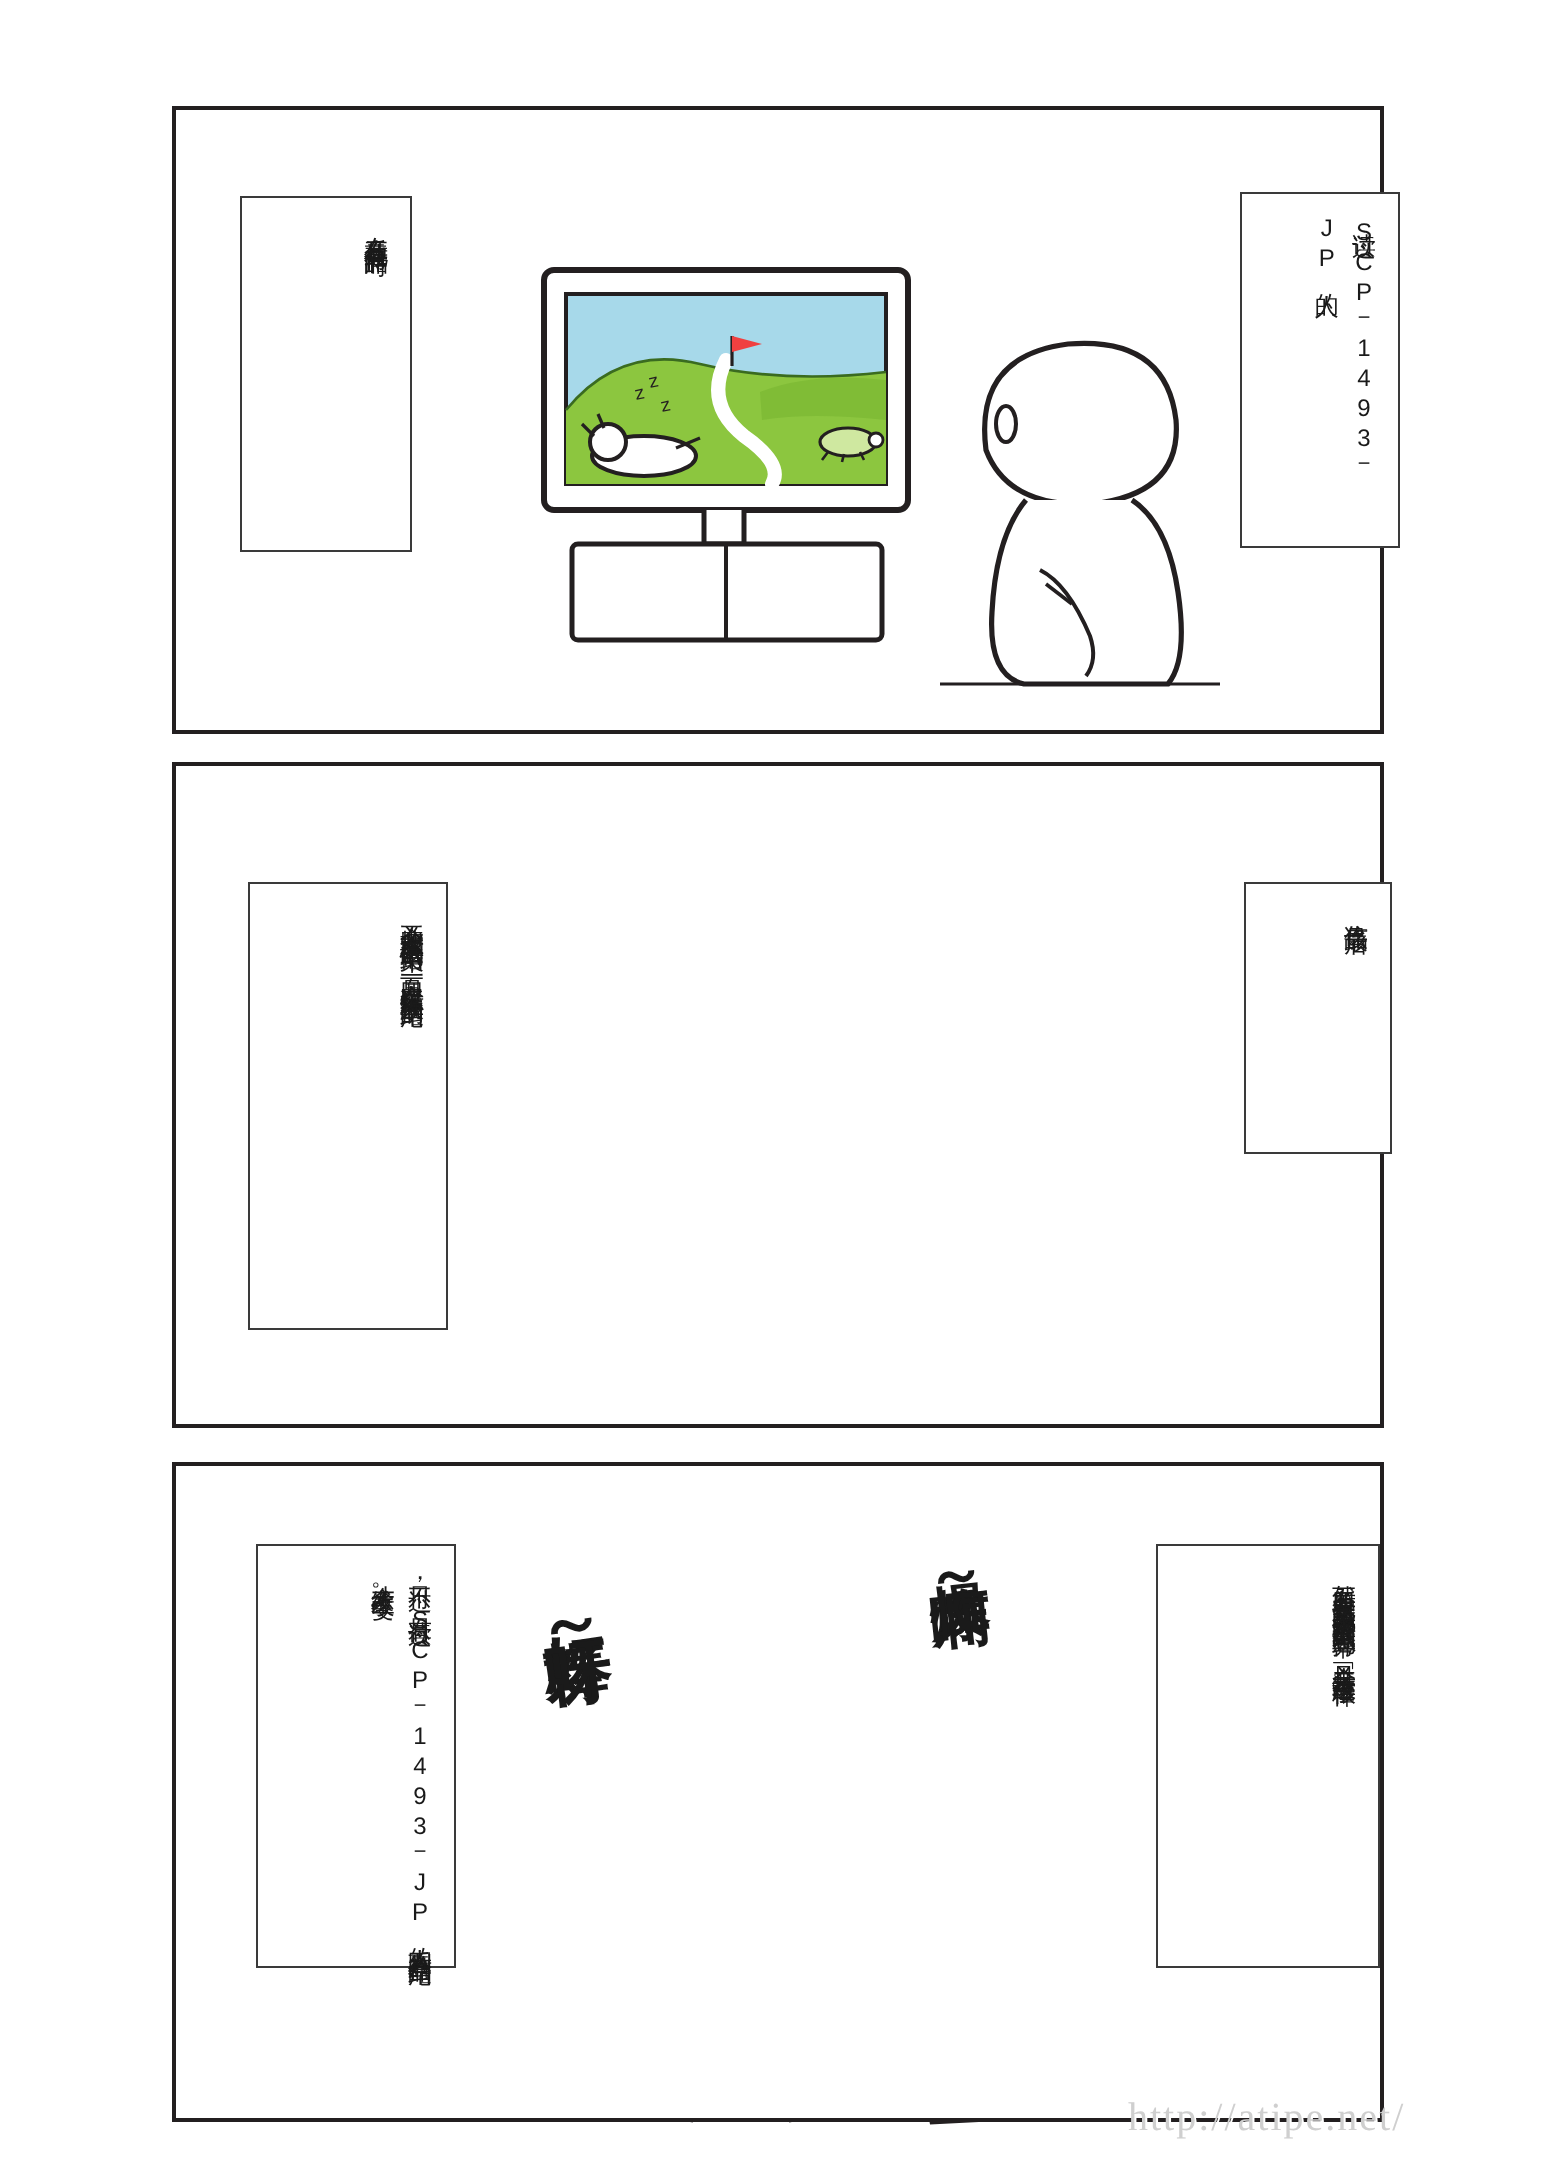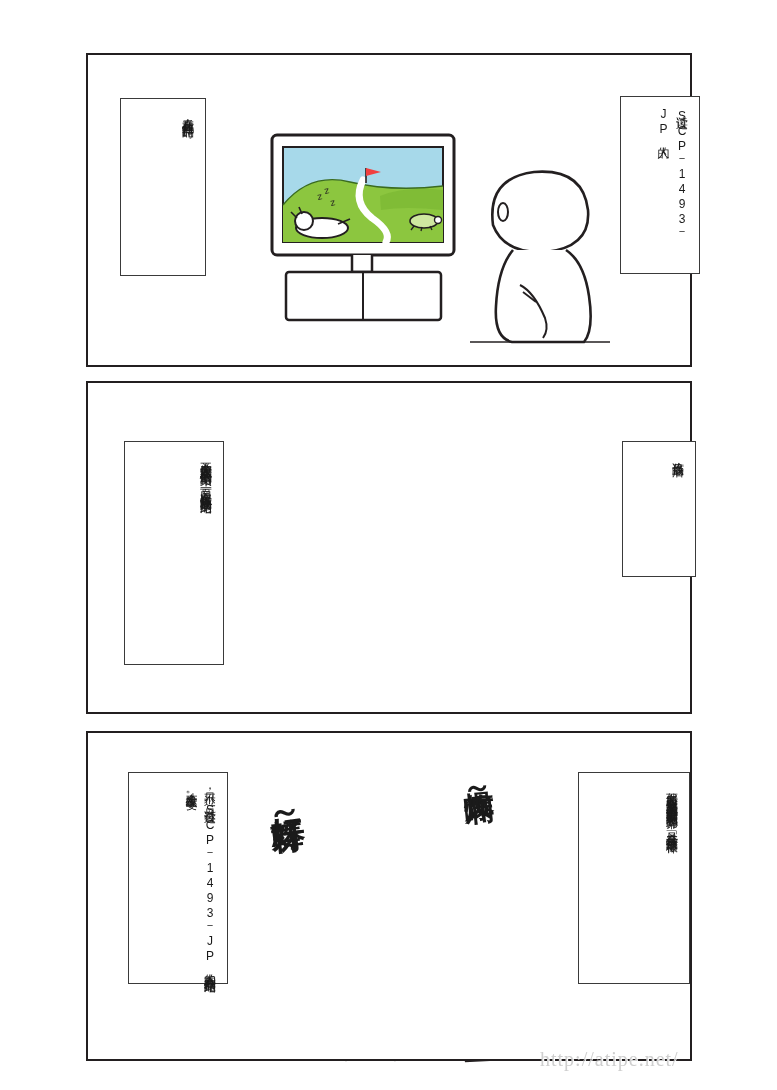--- a/index.html
+++ b/index.html
@@ -79,21 +79,21 @@
   }
   #shout-2 {
     left: 456px; top: 768px;
     font-size: 30px;
     transform: rotate(-6deg);
     letter-spacing: 2px;
   }
 
   .watermark {
     position: absolute;
-    left: 540px;
+    left: 564px;
     top: 1048px;
     font-family: "Liberation Serif", serif;
     font-size: 20px;
     color: #cfcfcf;
     letter-spacing: 1px;
     text-shadow: 1px 1px 0 #ffffff;
   }
 </style>
 </head>
 <body>

